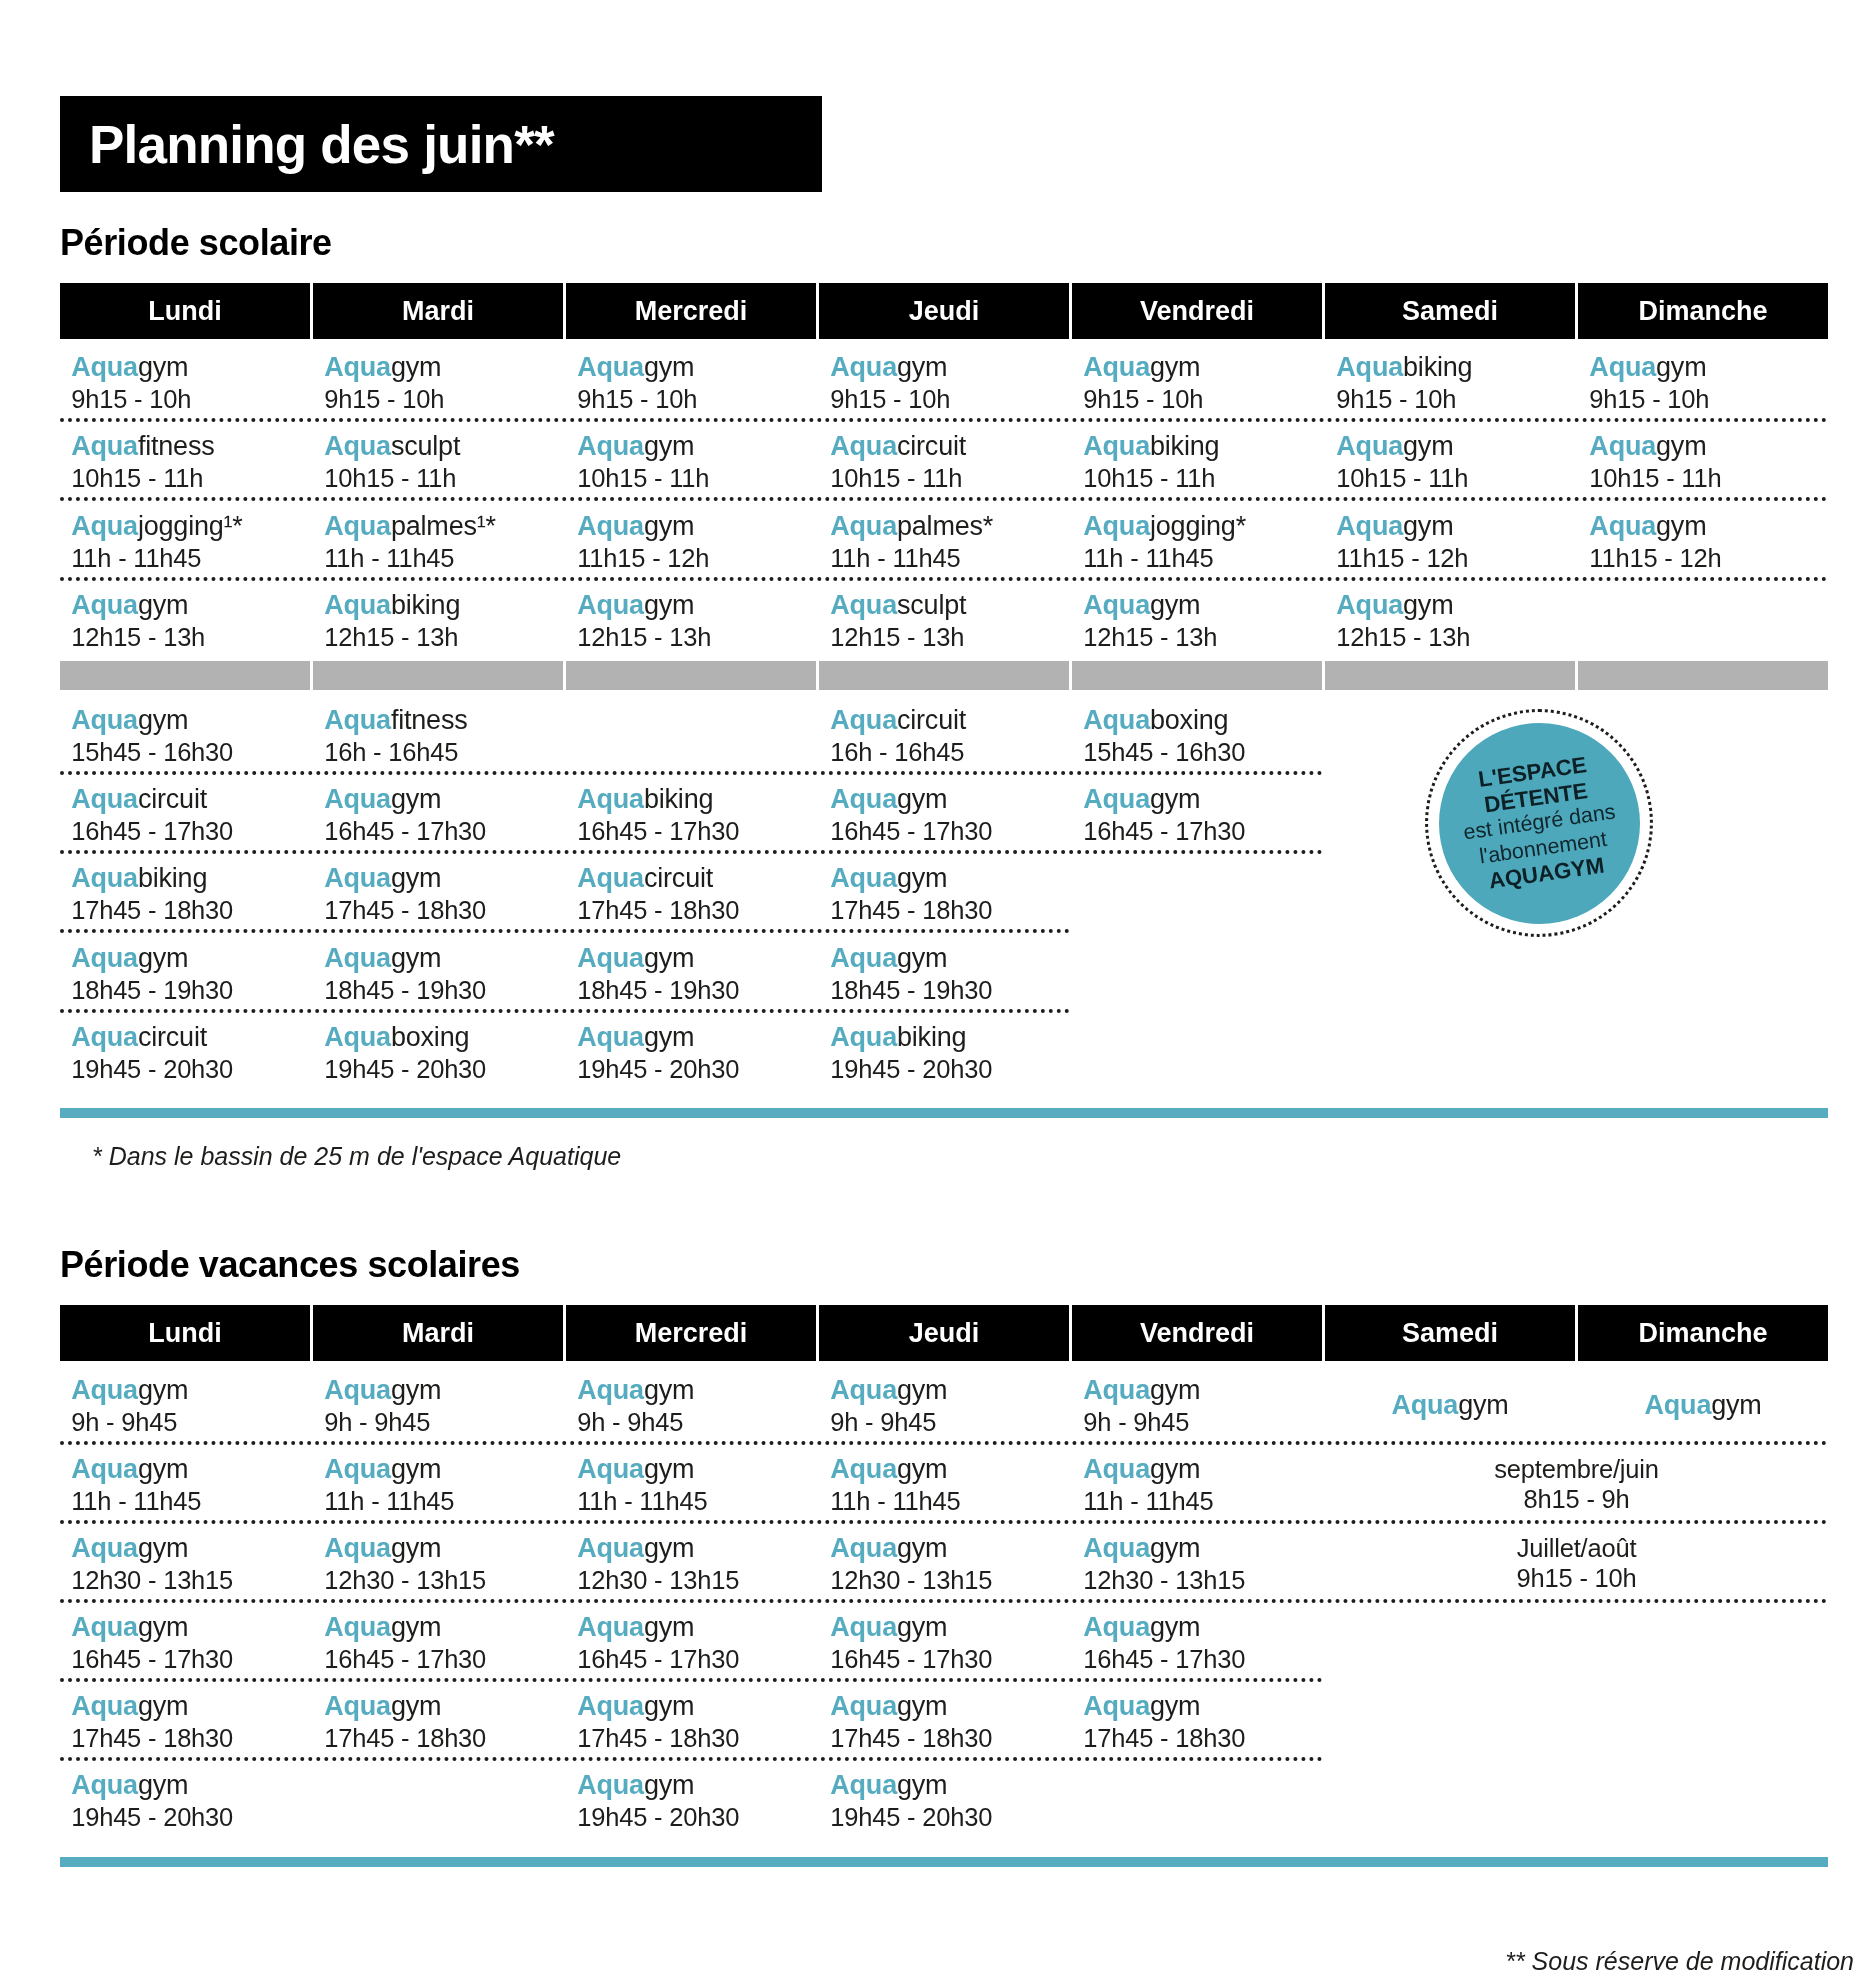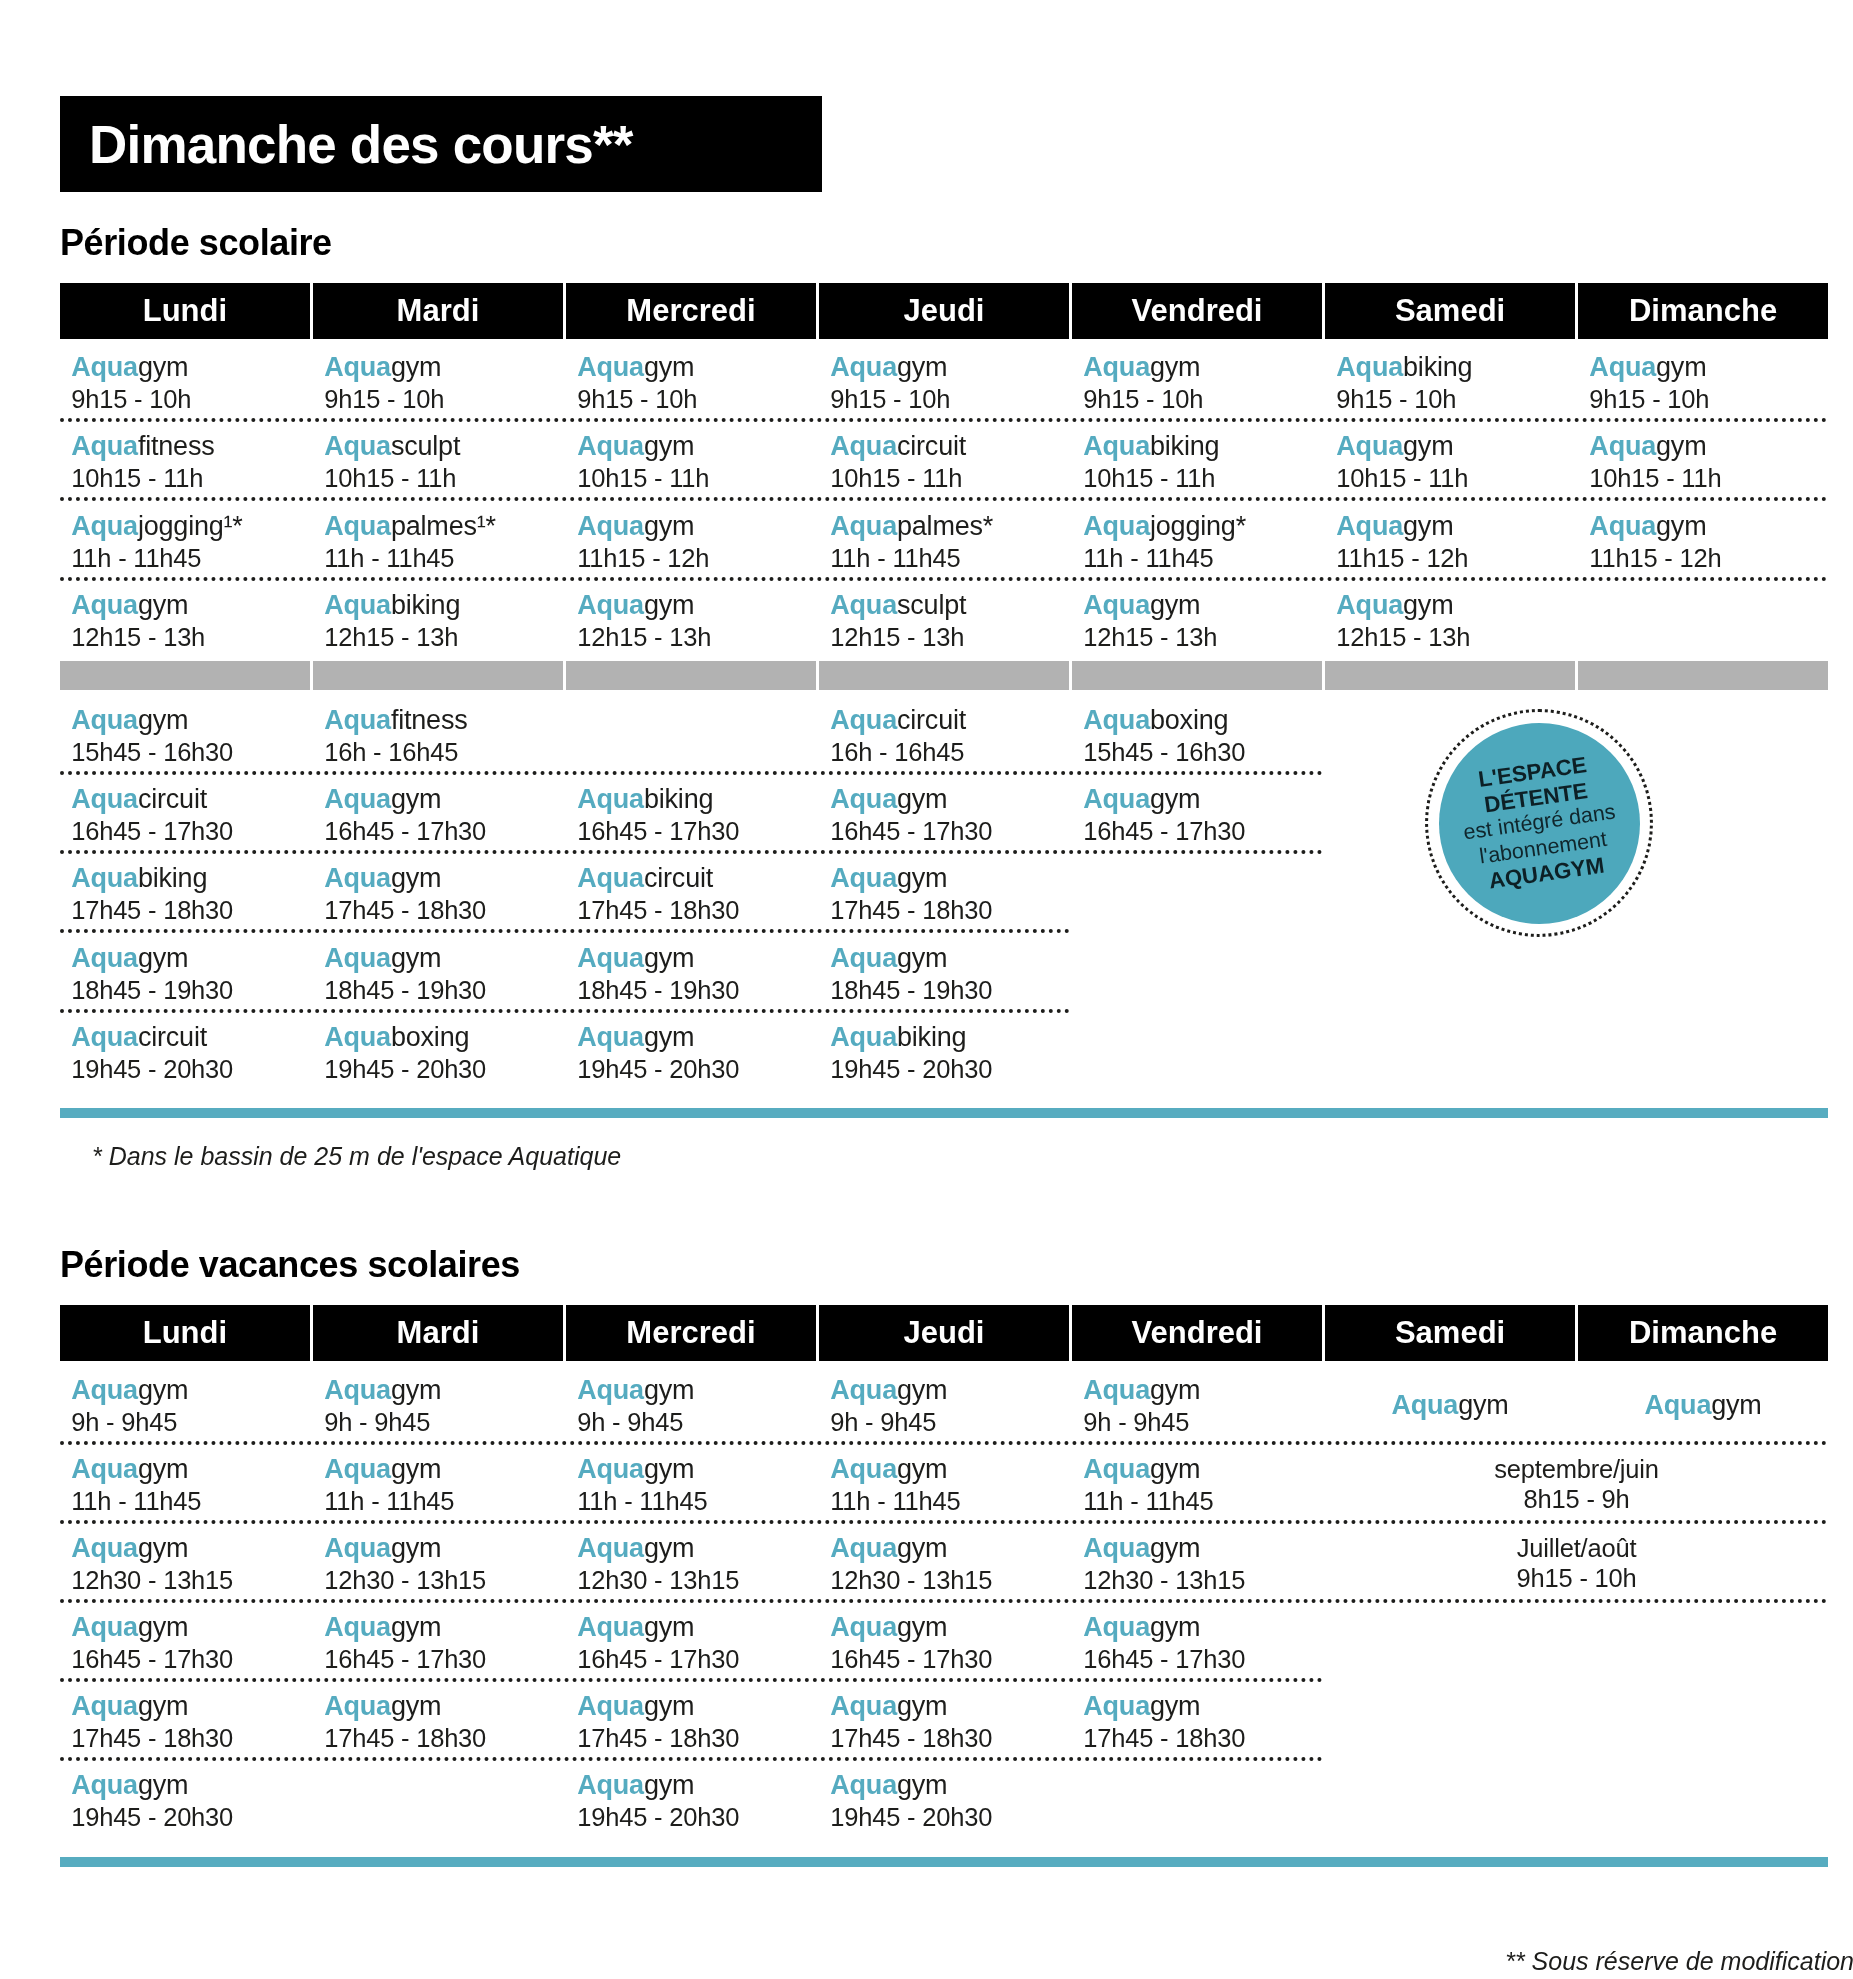--- a/index.html
+++ b/index.html
@@ -15,21 +15,21 @@
   h2.section-heading {
     margin:30px 0 19px 60px; font-size:36px; font-weight:700; color:#000; letter-spacing:-0.4px;
   }
   h2.mt-lg { margin-top:73px; }
   .sched { width:1768px; margin-left:60px; }
   .thead, .trow, .graybar-row {
     display:grid; grid-template-columns:repeat(7,1fr); column-gap:3.2px;
   }
   .thead { margin-bottom:6.4px; }
   .day {
-    background:#000; color:#fff; font-weight:700; font-size:31px;
+    background:#000; color:#fff; font-weight:700; font-size:27px;
     height:56px; line-height:56px; text-align:center;
   }
   .cell { box-sizing:border-box; min-height:69px; padding:4.8px 0 3.2px 11.2px; }
   .cell.center { text-align:center; padding-left:0; display:flex; flex-direction:column; justify-content:center; }
   .cell.span2 { grid-column:span 2; }
   .cname { font-size:27px; line-height:34px; letter-spacing:-0.2px; }
   .cname .aqua { color:#55abc0; font-weight:700; }
   .cname .post { color:#1d1d1b; font-weight:400; }
   .time { font-size:25.5px; line-height:30px; color:#1d1d1b; letter-spacing:-0.2px; }
   .dotsep { height:0; border-top:4px dotted #1d1d1b; margin:0.8px 0 2.4px 0; }
@@ -50,21 +50,21 @@
   .badge-text { transform:rotate(-8deg); text-align:center; color:#10262c; }
   .badge-text .b-bold { font-size:22.3px; line-height:25.5px; font-weight:700; color:#0d2026; }
   .badge-text .b-reg  { font-size:21.5px; line-height:25.5px; font-weight:400; color:#10262c; }
 </style>
 </head>
 <body>
 
 <div class="page">
 
   <div class="title-bar">
-    <span>Dimanche des cours**</span>
+    <span>Planning des juin**</span>
   </div>
 
   <h2 class="section-heading">Période scolaire</h2>
 
   <div class="sched">
       <div class="thead">
         <div class="day">Lundi</div>
         <div class="day">Mardi</div>
         <div class="day">Mercredi</div>
         <div class="day">Jeudi</div>

